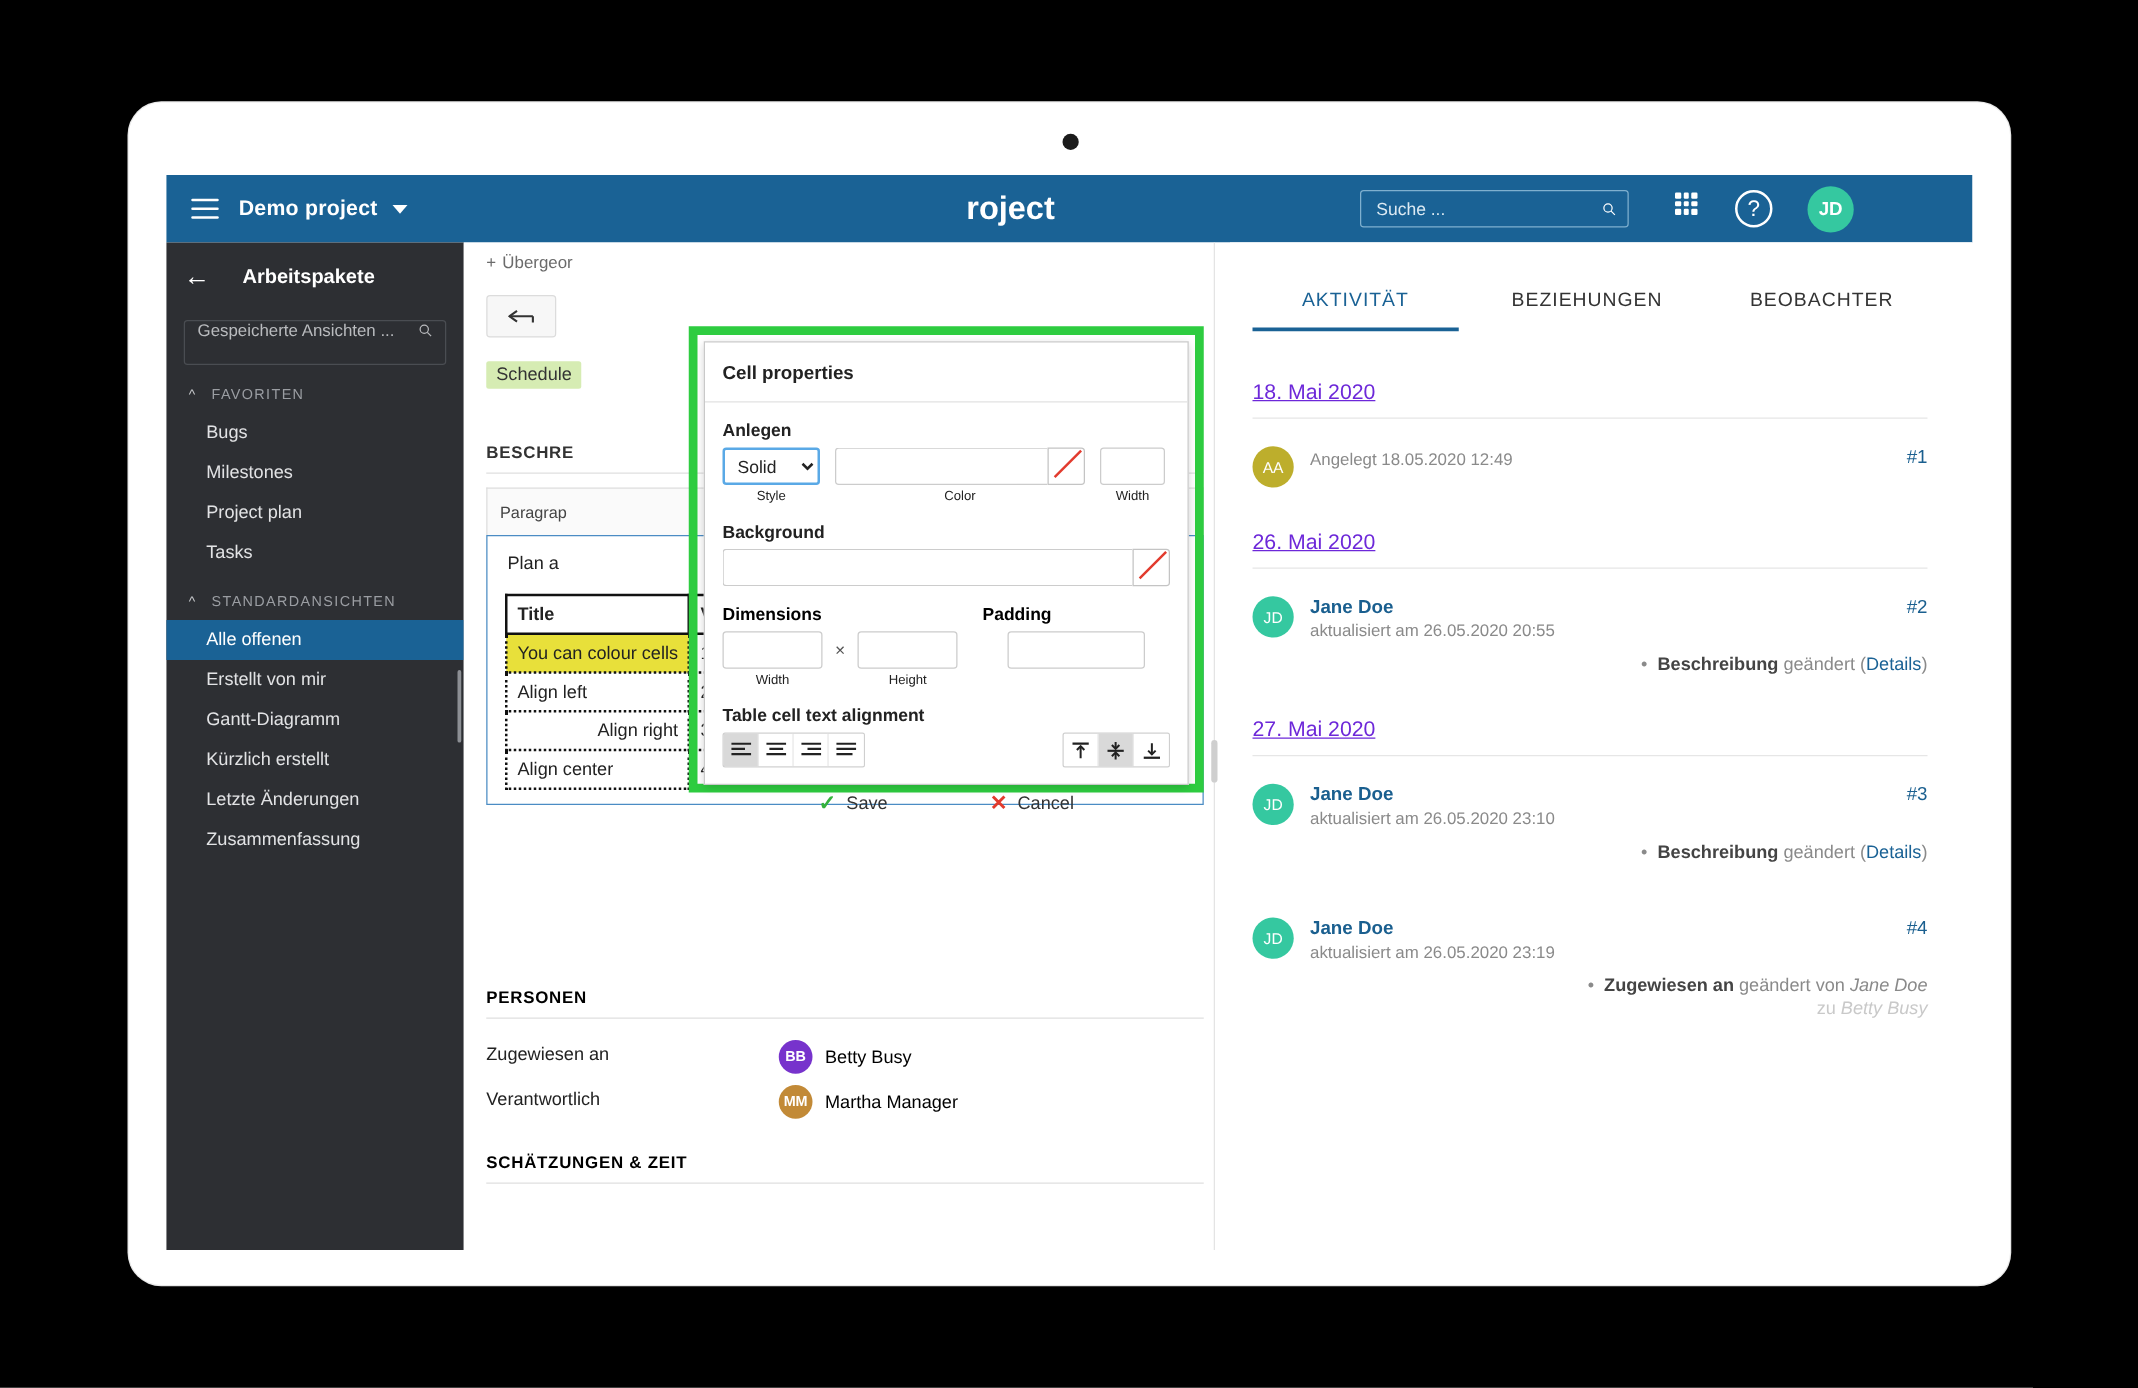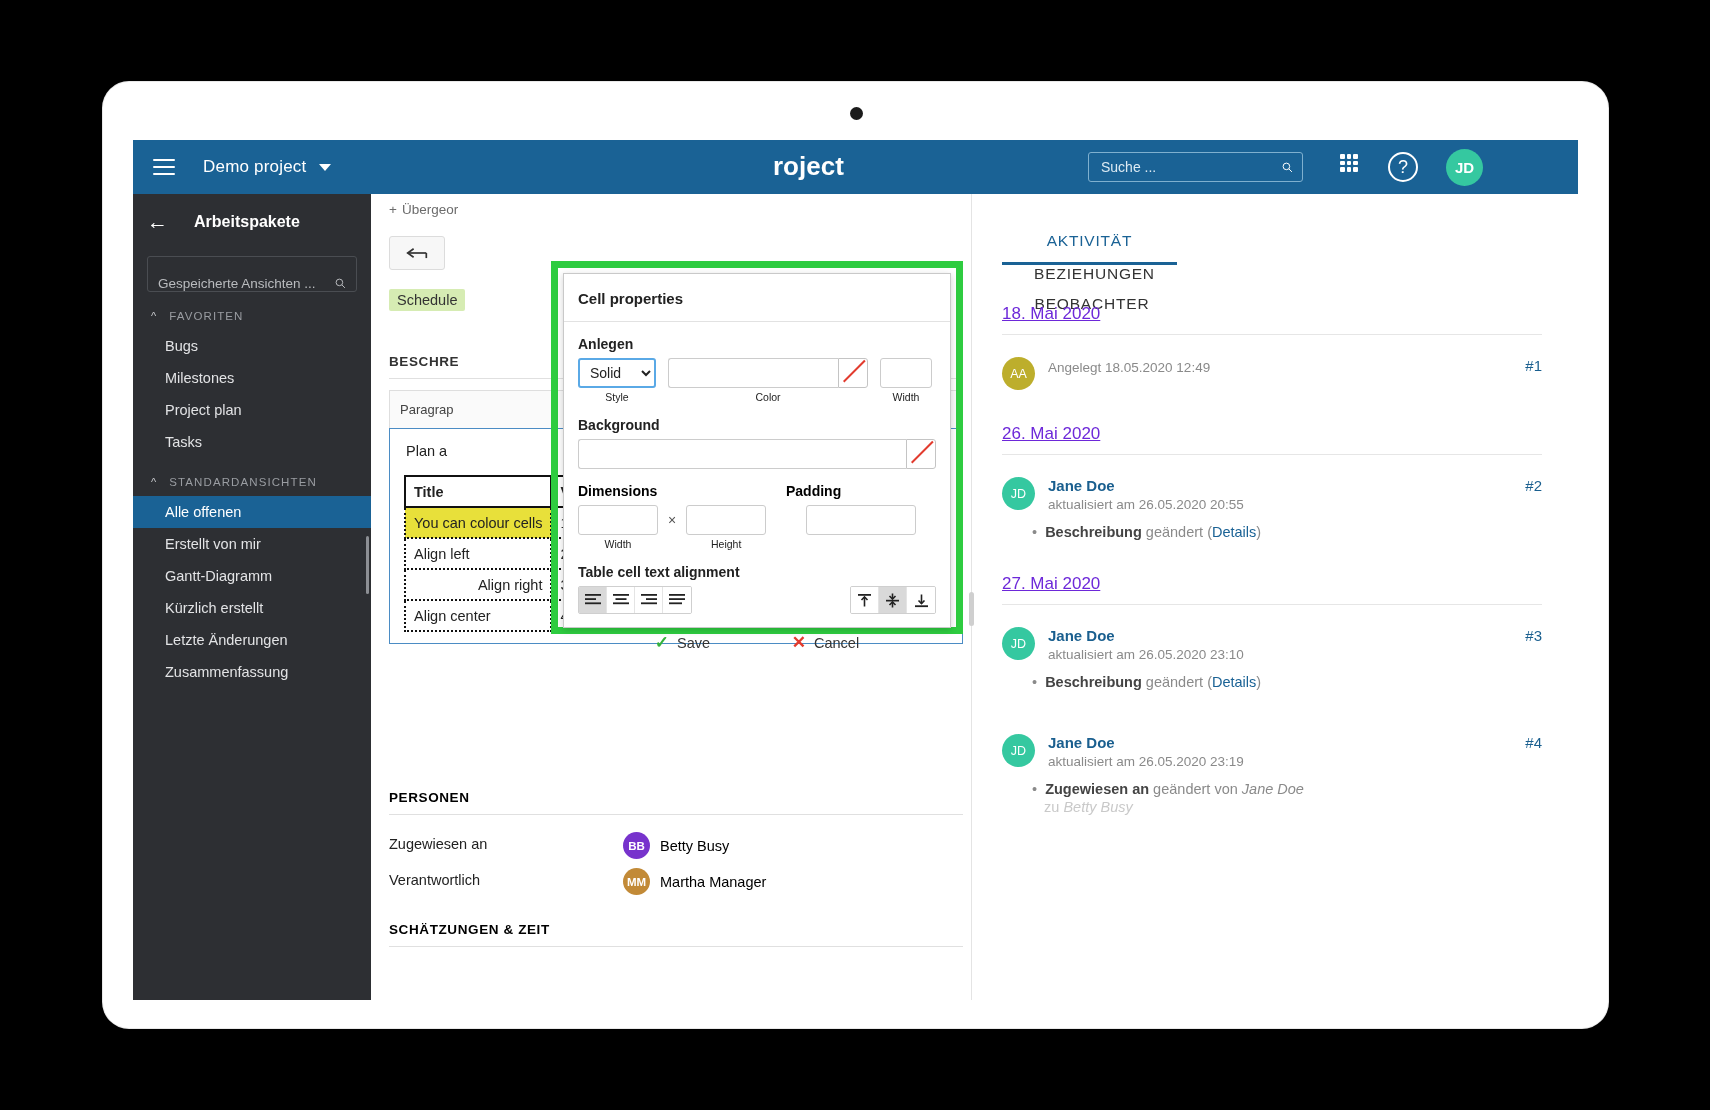--- a/index.html
+++ b/index.html
@@ -39,22 +39,22 @@
   #topbar {
     position: absolute; left: 0; top: 0;
     width: 1445px; height: 54px;
     background: #1a6295;
     display: flex; align-items: center;
   }
   .hamburger { margin-left: 20px; width: 22px; height: 16px;
     display: flex; flex-direction: column; justify-content: space-between; cursor: pointer; }
   .hamburger span { display: block; height: 2px; background: #fff; border-radius: 1px; }
   #project-name {
-    color: #fff; font-size: 17px; font-weight: normal;
-    margin-left: 28px; letter-spacing: .2px;
+    color: #fff; font-size: 17px; font-weight: bold;
+    margin-left: 16px; letter-spacing: .2px;
   }
   .caret-down {
     width: 0; height: 0; margin-left: 12px;
     border-left: 6px solid transparent; border-right: 6px solid transparent;
     border-top: 7px solid #fff;
   }
   #center-title {
     position: absolute; left: 640px; top: 11px;
     color: #fff; font-size: 26px; font-weight: bold;
   }
@@ -87,21 +87,21 @@
     background: #2d2f33;
   }
   #sidebar-head {
     display: flex; align-items: center; height: 56px; padding-left: 14px; color: #fff;
   }
   #back-arrow { font-size: 21px; margin-right: 26px; cursor: pointer; }
   #sidebar-title { font-size: 16px; font-weight: bold; }
   #saved-views {
     margin: 6px 14px 0 14px; height: 36px;
     border: 1px solid #4a4d52; border-radius: 3px;
-    display: flex; align-items: flex-end;
+    display: flex; align-items: flex-start;
   }
   #saved-views input {
     flex: 1; background: transparent; border: none; outline: none;
     color: #b9bbbe; font-size: 13.5px; padding-left: 10px;
     font-family: "Liberation Sans", sans-serif;
   }
   #saved-views input::placeholder { color: #b9bbbe; }
   .sb-group {
     display: flex; align-items: center; gap: 12px;
     color: #9a9da2; font-size: 11.5px; letter-spacing: 1.1px;
@@ -170,34 +170,34 @@
   .pavatar { width:27px; height:27px; border-radius:50%; color:#fff; font-size:11.5px; font-weight:bold;
     display:flex; align-items:center; justify-content:center; }
   #schatz-label { position:absolute; left: 18px; top: 728px; font-size: 13.5px; font-weight:bold; letter-spacing:.6px;}
   #schatz-rule { position:absolute; left: 18px; top: 752px; width: 574px; height:1px; background:#e0e0e0;}
 
   #content-split { position:absolute; left: 600px; top: 0; width: 1px; height: 806px; background:#e4e4e4; }
   #split-handle { position:absolute; left: 598px; top: 398px; width: 5px; height: 34px; background:#cfcfcf; border-radius:3px;}
 
   
   #activity { position:absolute; left: 613px; top: 0; width: 594px; height: 806px; background:#fff; }
-  #act-tabs { position:absolute; left: 18px; top: 38px; display:flex; gap: 0; width: 540px; flex-direction: column; }
+  #act-tabs { position:absolute; left: 18px; top: 38px; display:flex; gap: 16px; width: 540px; }
   .act-tab { font-size: 15.5px; letter-spacing:.8px; color:#333; padding-bottom: 12px; cursor:pointer; text-align:center; }
   .act-tab.active { color:#1a6295; border-bottom: 3px solid #1a6295; }
   #act-list { position:absolute; left: 18px; top: 90px; width: 540px; }
   .act-date { font-size: 17px; color:#6d28d9; margin-top: 20px; text-decoration: underline; }
   .act-date-rule { height:1px; background:#e6e6e6; margin-top: 10px; }
   .act-entry { display:flex; margin-top: 22px; position:relative; }
   .act-avatar { width: 33px; height:33px; border-radius:50%; color:#fff; font-size:12.5px;
     display:flex; align-items:center; justify-content:center; flex-shrink:0; }
   .act-body { margin-left: 13px; flex: 1; }
   .act-user { font-size: 15px; font-weight: bold; color:#1a5f8f; }
   .act-time { font-size: 13.5px; color:#8a8a8a; margin-top: 3px; }
   .act-num { position:absolute; right: 0; top: 0; font-size: 15px; color:#1a5f8f; }
-  .act-change { margin: 12px 0 0 30px; font-size: 14.5px; color:#8a8a8a; }
+  .act-change { margin: 12px 0 0 30px; font-size: 14.5px; color:#8a8a8a;text-align:right; }
   .act-change b { color:#444; }
   .act-change a { color:#1a6295; text-decoration:none; }
   .act-change i { font-style: italic; }
 
   
   #green-outline {
     position: absolute; left: 418px; top: 121px;
     width: 412px; height: 373px;
     border: 7px solid #2ecc40;
     z-index: 40;

